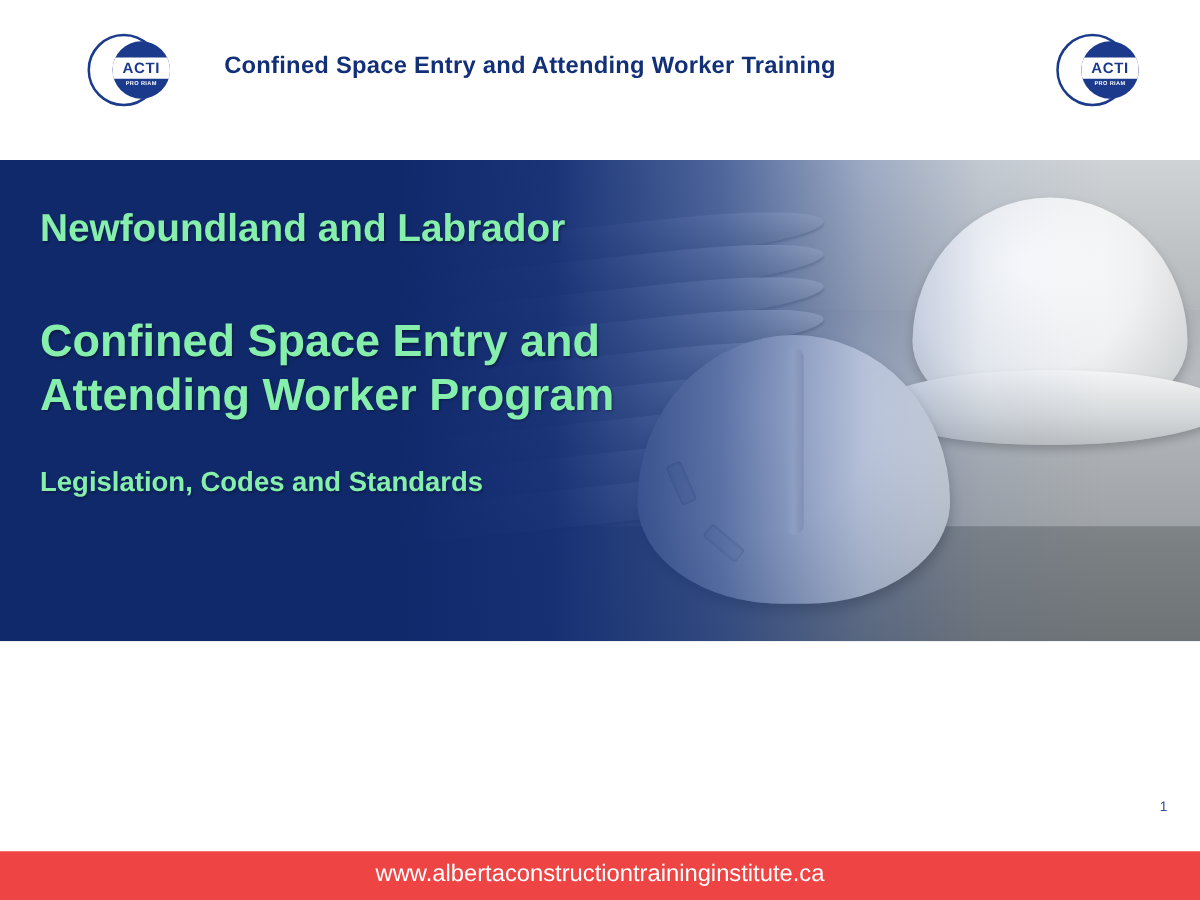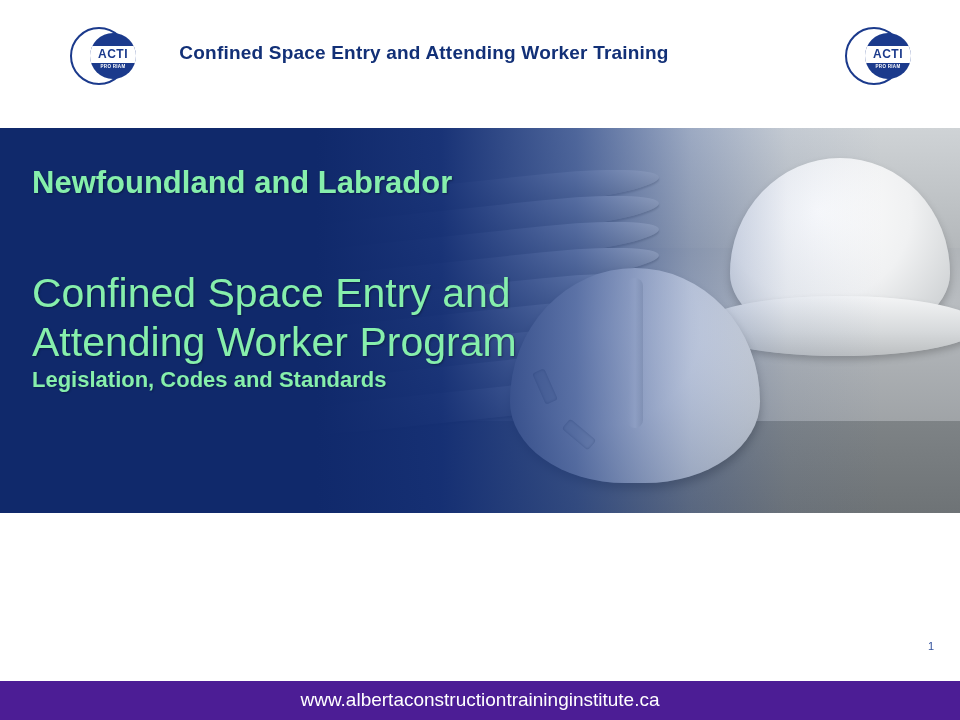--- a/index.html
+++ b/index.html
@@ -235,27 +235,28 @@
     width: 620px;
     color: #86efac;
   }
   .line-region {
     font-size: 31px;
     font-weight: bold;
     line-height: 1.12;
     text-shadow: 1px 1px 2px rgba(0,0,0,0.35);
   }
   .line-title {
-    margin-top: 68px;
-    font-size: 41px;
-    font-weight: normal;
+    margin-top: 50px;
+    font-size: 36px;
+    font-weight: bold;
     line-height: 1.2;
     text-shadow: 1px 1px 2px rgba(0,0,0,0.35);
   }
   .line-sub {
+    margin-top: 36px;
     font-size: 22px;
     font-weight: bold;
     line-height: 1.2;
     text-shadow: 1px 1px 2px rgba(0,0,0,0.3);
   }
 
   
   .body-area {
     position: absolute;
     left: 0;
@@ -272,21 +273,21 @@
     color: #2f4f9b;
   }
 
   
   .footer {
     position: absolute;
     left: 0;
     top: 681px;
     width: 960px;
     height: 39px;
-    background: #4c1d95;
+    background: #ef4444;
   }
   .footer-url {
     position: absolute;
     left: 0;
     top: 8px;
     width: 960px;
     text-align: center;
     font-size: 19px;
     color: #ffffff;
   }

